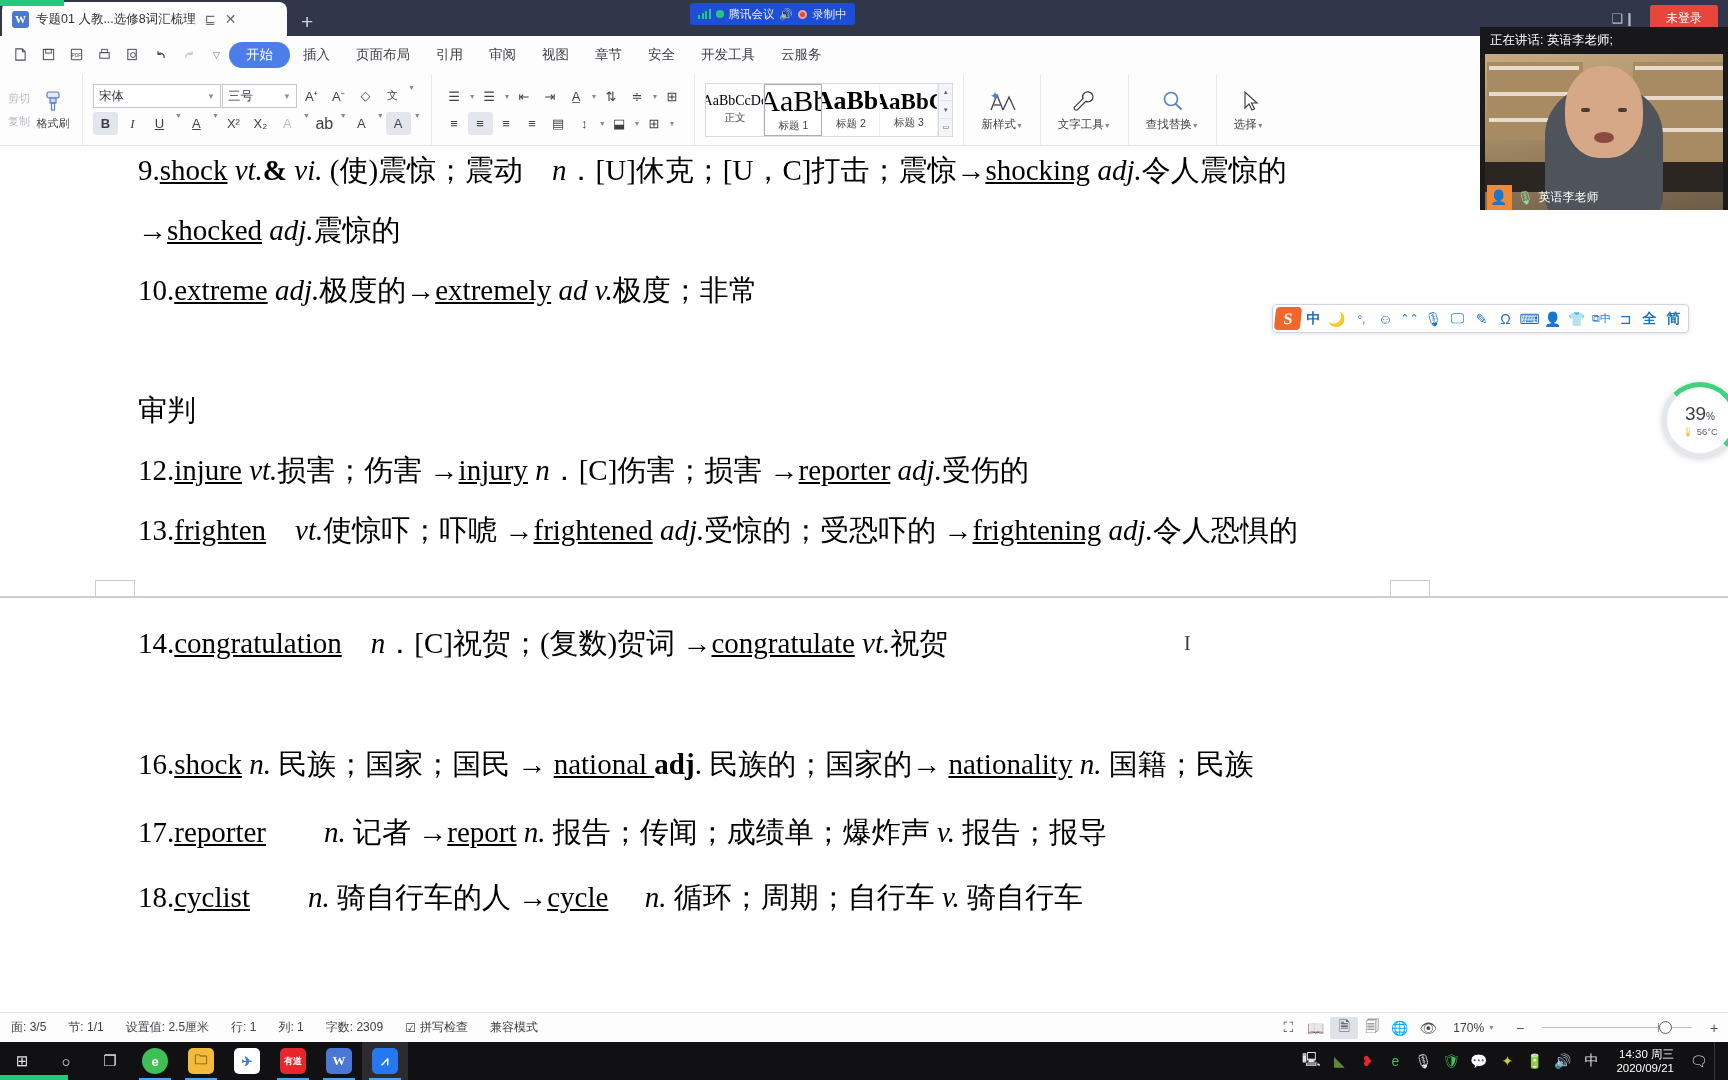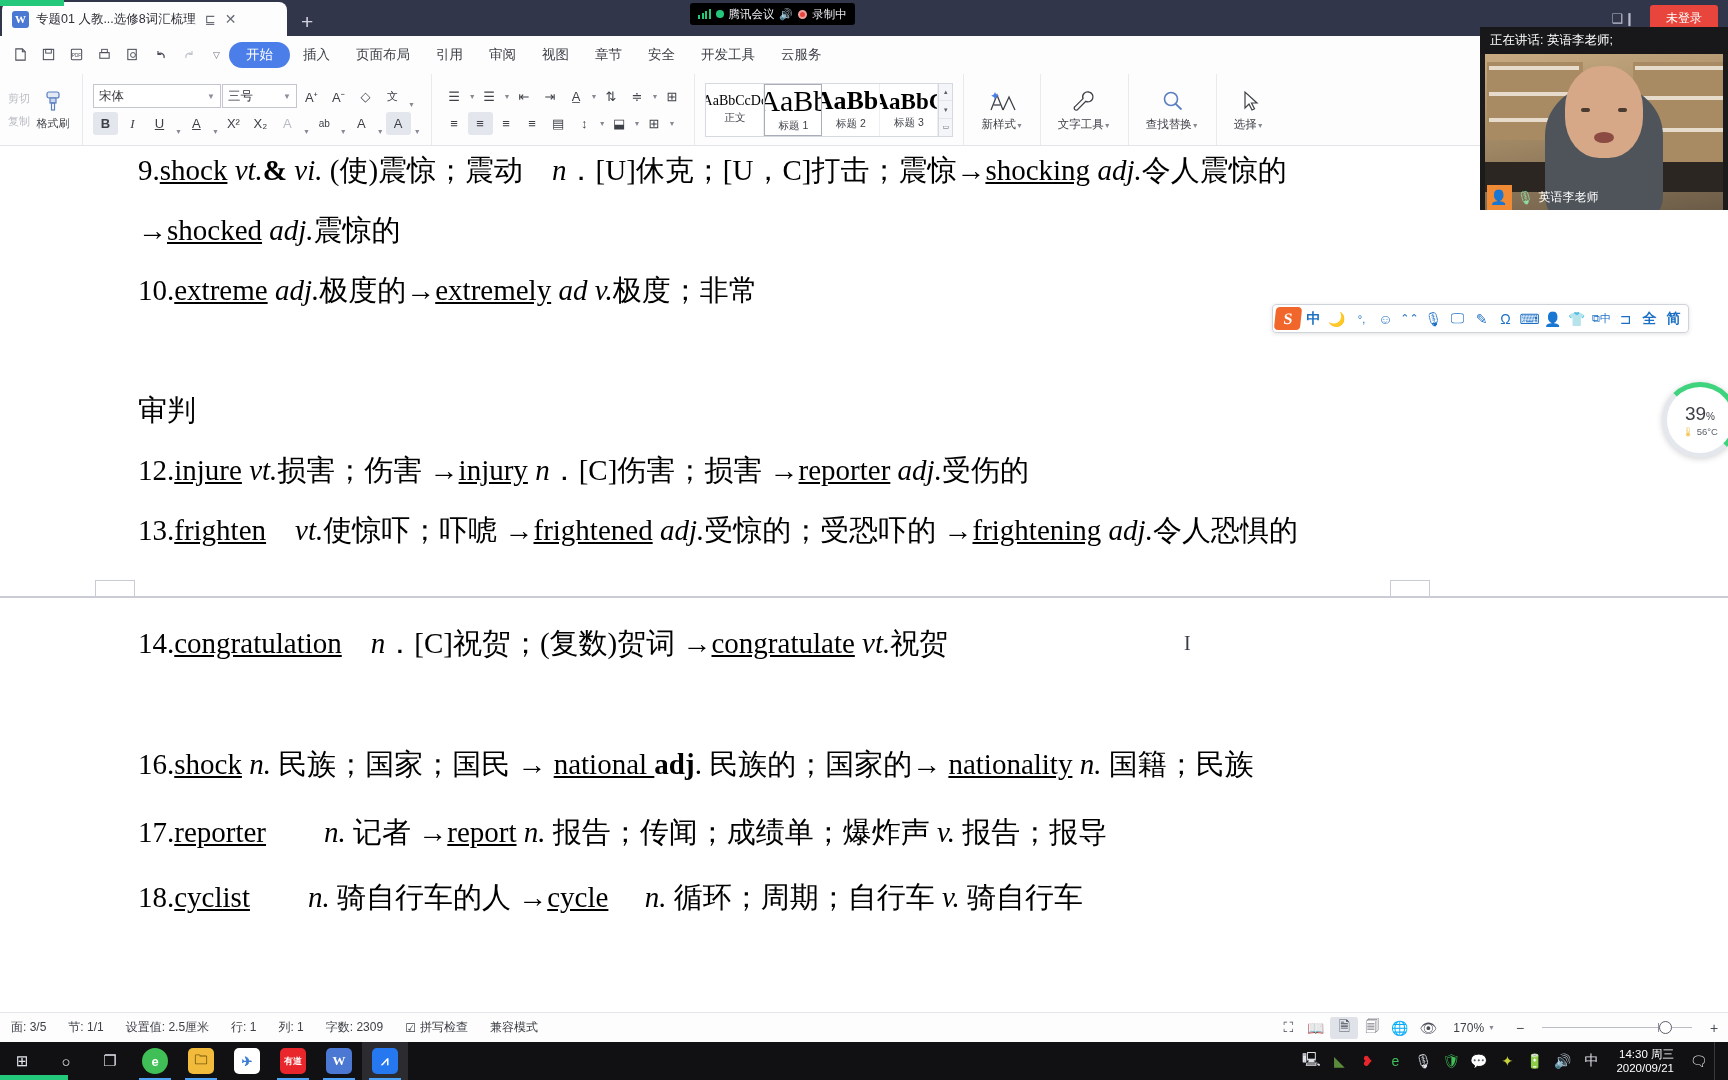--- a/index.html
+++ b/index.html
@@ -34,21 +34,21 @@
   }
   .tab-title { font-size: 12.5px; color: #2f3138; white-space: nowrap; }
   .tab-ic { color: #6a6d78; font-size: 13px; margin-left: 2px; cursor: default; }
   .tab-ic.close { font-size: 14px; }
   .tab-plus {
     color: #cfd2dd; font-size: 21px; font-weight: 300;
     padding: 0 14px 4px 14px; line-height: 1;
   }
   .meet-pill {
     position: absolute; left: 690px; top: 3px;
-    height: 22px; background: #000000; border-radius: 3px;
+    height: 22px; background: #1d4ed8; border-radius: 3px;
     display: flex; align-items: center; gap: 5px;
     padding: 0 8px; color: #e9eaf0; font-size: 11.5px; font-family: Liberation Serif, serif;
   }
   .sig { display: inline-flex; align-items: flex-end; gap: 1.5px; height: 10px; }
   .sig i { width: 2px; background: #23c87a; display: block; }
   .dot-green { width: 8px; height: 8px; border-radius: 50%; background: #23c87a; }
   .dot-red { width: 9px; height: 9px; border-radius: 50%; background: #e8453c;
              border: 2px solid #f3a19c; }
   .spk { font-size: 11px; color: #23c87a; }
   .tb-right { position: absolute; right: 0; top: 0; height: 36px;
@@ -88,21 +88,21 @@
   .rgroup { display: flex; align-items: center; padding: 0 6px;
             border-right: 1px solid #e8eaee; height: 100%; }
   .rgroup:last-child { border-right: none; }
   .clip-col { display: flex; flex-direction: column; font-size: 11px;
               color: #b9bcc4; justify-content: center; gap: 8px;
               padding-left: 2px; }
   .fmt-painter { display: flex; flex-direction: column; align-items: center;
                  justify-content: flex-start; gap: 2px; width: 46px; }
   .fmt-painter .lbl { font-size: 11px; color: #3d4047; }
   .font-col { display: flex; flex-direction: column; gap: 4px; padding: 0 4px; }
-  .font-row1 { display: flex; align-items: flex-end; gap: 2px; }
+  .font-row1 { display: flex; align-items: flex-start; gap: 2px; }
   .fsel {
     height: 24px; border: 1px solid #c3c6cf; background: #fff;
     font-size: 12.5px; color: #2f3138; display: flex; align-items: center;
     justify-content: space-between; padding: 0 5px;
   }
   .fsel .cv { color: #8b8f99; font-size: 8px; }
   .ficon { width: 25px; height: 23px; display: flex; align-items: center;
            justify-content: center; font-size: 13px; color: #3d4047; }
   .ficon.dim { color: #b9bcc4; }
   .ficon.bold-on { background: #e3e6ed; border-radius: 3px; font-weight: bold; }
@@ -401,21 +401,21 @@
           <span class="ficon bold-on">B</span>
           <span class="ficon" style="font-style:italic;font-family:'Liberation Serif',serif">I</span>
           <span class="ficon" style="text-decoration:underline">U</span>
           <span class="tiny-cv">▼</span>
           <span class="ficon" style="text-decoration:underline">A</span>
           <span class="tiny-cv">▼</span>
           <span class="ficon">X²</span>
           <span class="ficon">X₂</span>
           <span class="ficon dim">A</span>
           <span class="tiny-cv">▼</span>
-          <span class="ficon" style="font-size:10px">ab</span>
+          <span class="ficon" style="font-size:16px">ab</span>
           <span class="tiny-cv">▼</span>
           <span class="ficon">A</span>
           <span class="tiny-cv">▼</span>
           <span class="ficon" style="background:#e3e6ed;border-radius:3px">A</span>
           <span class="tiny-cv">▼</span>
         </div>
       </div>
     </div>
 
     <div class="rgroup">

